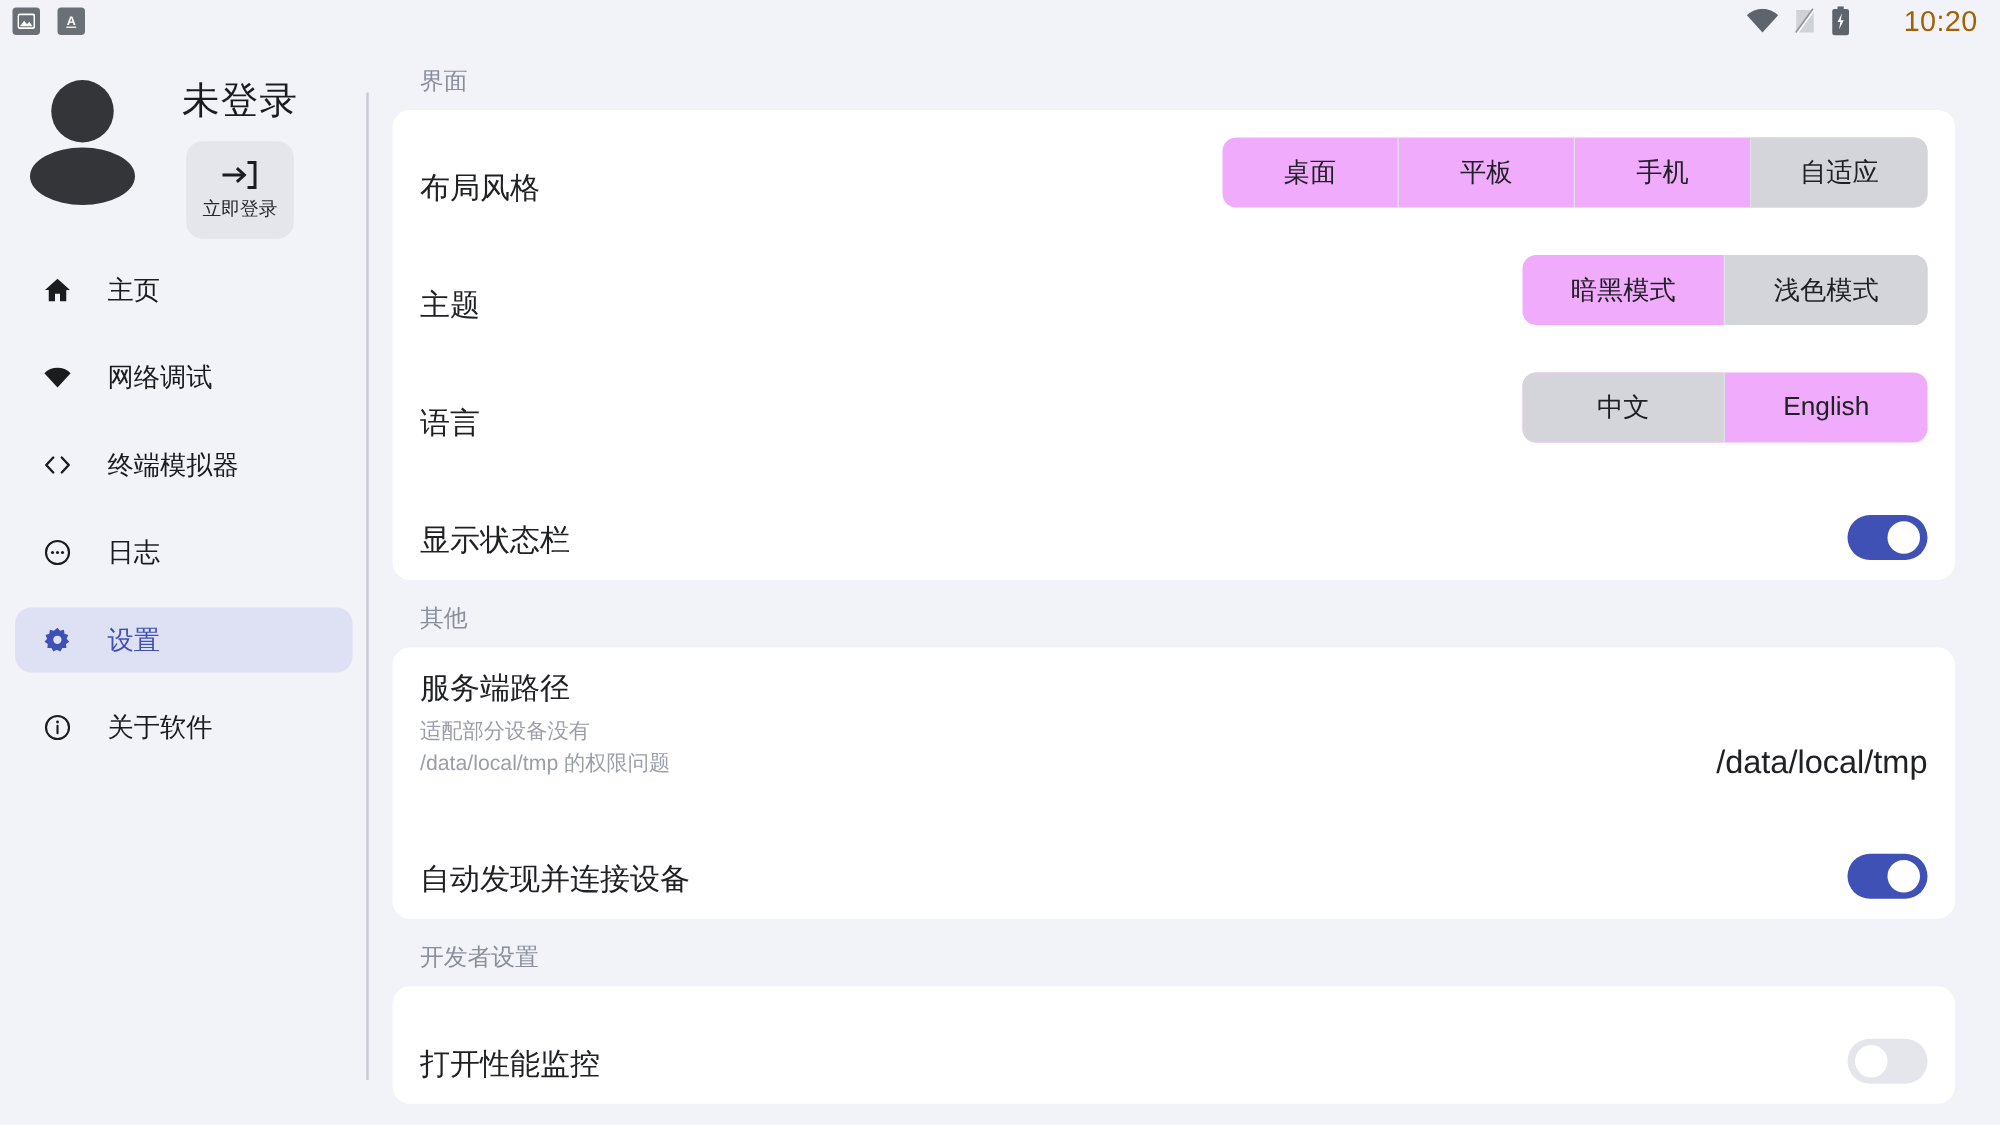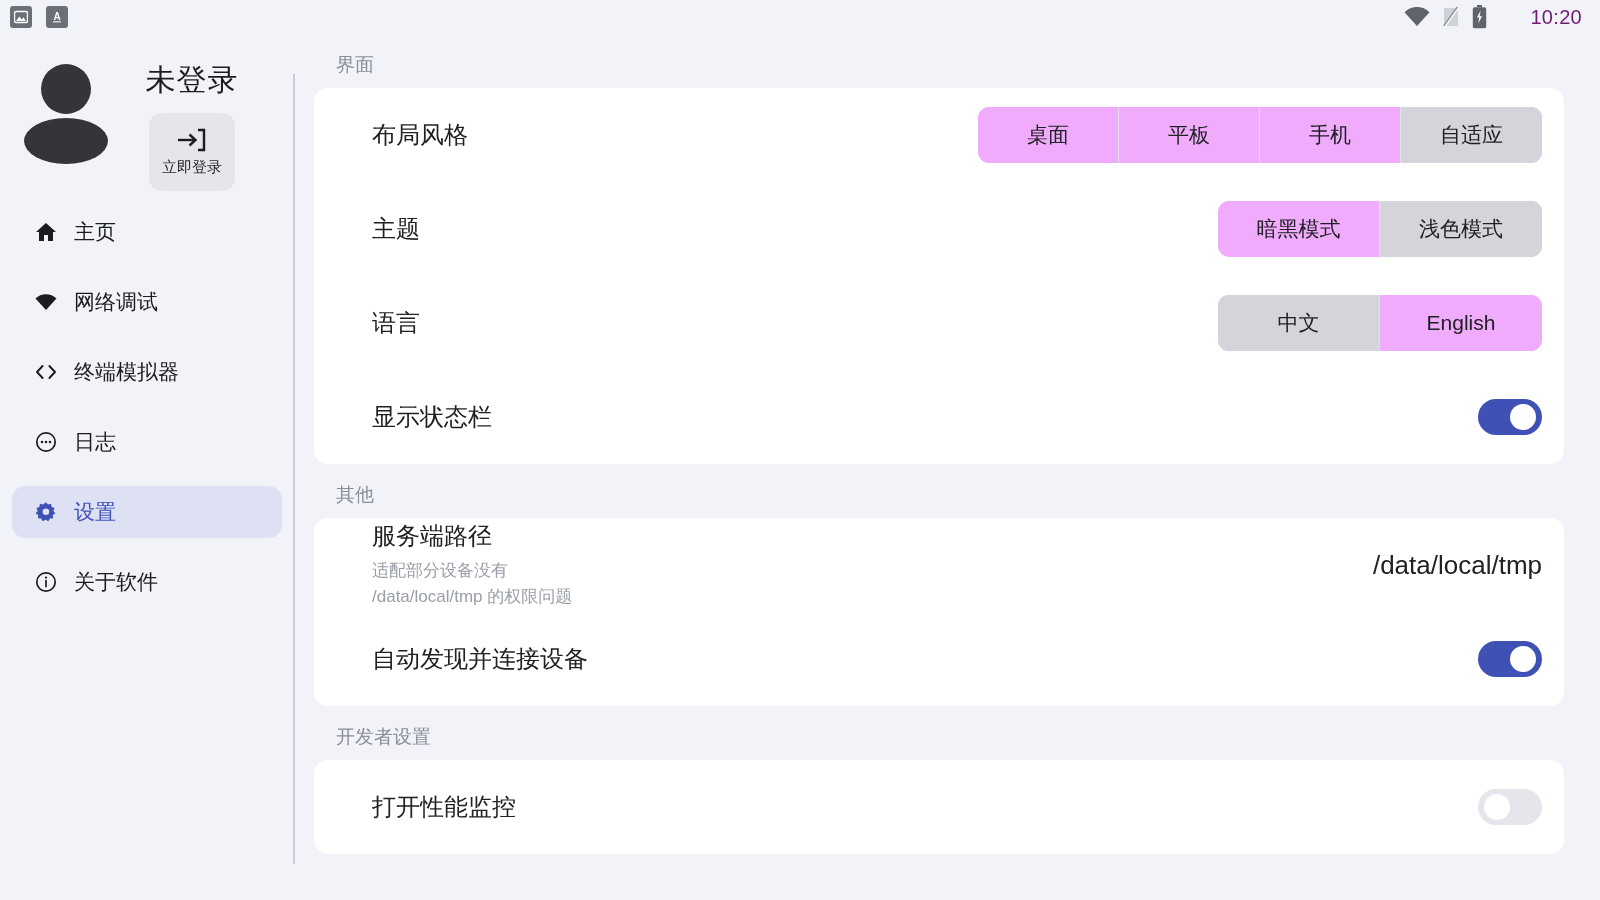--- a/index.html
+++ b/index.html
@@ -17,21 +17,21 @@
     display: flex; align-items: center; justify-content: space-between;
     padding: 0 18px 0 10px;
   }
   .sb-left { display: flex; align-items: center; gap: 14px; }
   .sb-ico {
     width: 22px; height: 22px; border-radius: 3px; background: #6b6f76;
     display: flex; align-items: center; justify-content: center;
     color: #ffffff; font-size: 13px; font-weight: bold; line-height: 1;
   }
   .sb-right { display: flex; align-items: center; gap: 11px; }
-  .sb-time { font-size: 20px; color: #701a75; letter-spacing: .3px; margin-left: 32px; }
+  .sb-time { font-size: 23px; color: #a16207; letter-spacing: .3px; margin-left: 32px; }
   .wifi-ico { width: 26px; height: 20px; }
   .sig-ico { width: 20px; height: 22px; }
   .bat-ico { width: 15px; height: 24px; }
 
   
   .sidebar {
     position: absolute; top: 34px; left: 0; width: 294px; height: 866px;
     background: #f1f3f8;
   }
   .side-divider {
@@ -52,39 +52,39 @@
   .prof-name { font-size: 30px; color: #1b1c1e; margin-top: 14px; letter-spacing: 1px; }
   .login-btn {
     margin-top: 12px; width: 86px; height: 78px; border-radius: 13px;
     background: #e4e6ec; display: flex; flex-direction: column;
     align-items: center; justify-content: center; gap: 5px; cursor: pointer;
   }
   .login-btn .lbl { font-size: 15px; color: #26282c; }
 
   .nav { margin-top: 12px; padding: 0 12px; }
   .nav-item {
-    display: flex; align-items: center; gap: 16px;
+    display: flex; align-items: center; gap: 28px;
     height: 52px; padding: 0 22px; border-radius: 13px;
     margin-bottom: 18px; cursor: pointer;
   }
   .nav-item .nlabel { font-size: 21px; color: #1b1c1e; }
   .nav-item.active { background: #dee1f3; }
   .nav-item.active .nlabel { color: #3f51b5; }
   .nav-icon { width: 24px; height: 24px; display: flex; align-items: center; justify-content: center; flex: 0 0 24px; }
 
   
   .content {
     position: absolute; top: 34px; left: 296px; width: 1304px; height: 866px;
     overflow: hidden; padding: 0 36px 0 18px;
   }
   .sec-title {
     font-size: 19px; color: #8a8e99; padding: 18px 0 10px 22px;
   }
   .card { background: #ffffff; border-radius: 14px; }
-  .row { display: flex; align-items: center; padding: 0 22px; min-height: 94px; margin-left: 36px; }
+  .row { display: flex; align-items: flex-end; padding: 16px 22px; min-height: 94px; }
   .row .rlabel { font-size: 24px; color: #202124; }
   .row .rsub { font-size: 17px; color: #9a9ea8; line-height: 1.55; margin-top: 6px; }
   .row-left { flex: 1; min-width: 0; }
   .row-val { font-size: 26px; color: #202124; padding-left: 20px; }
 
   
   .seg { display: flex; border-radius: 11px; overflow: hidden; background: #f0abfc; }
   .seg .opt {
     font-size: 21px; color: #202124; padding: 0 16px;
     height: 56px; display: flex; align-items: center; justify-content: center;

